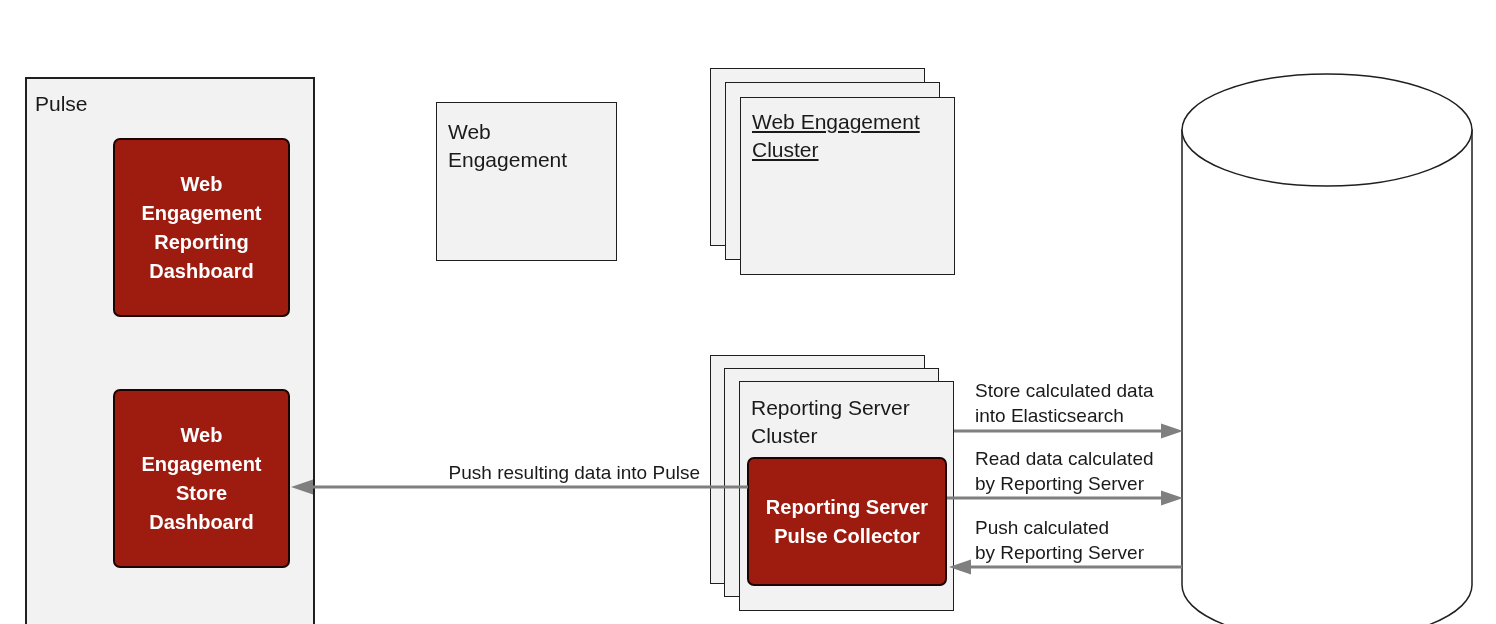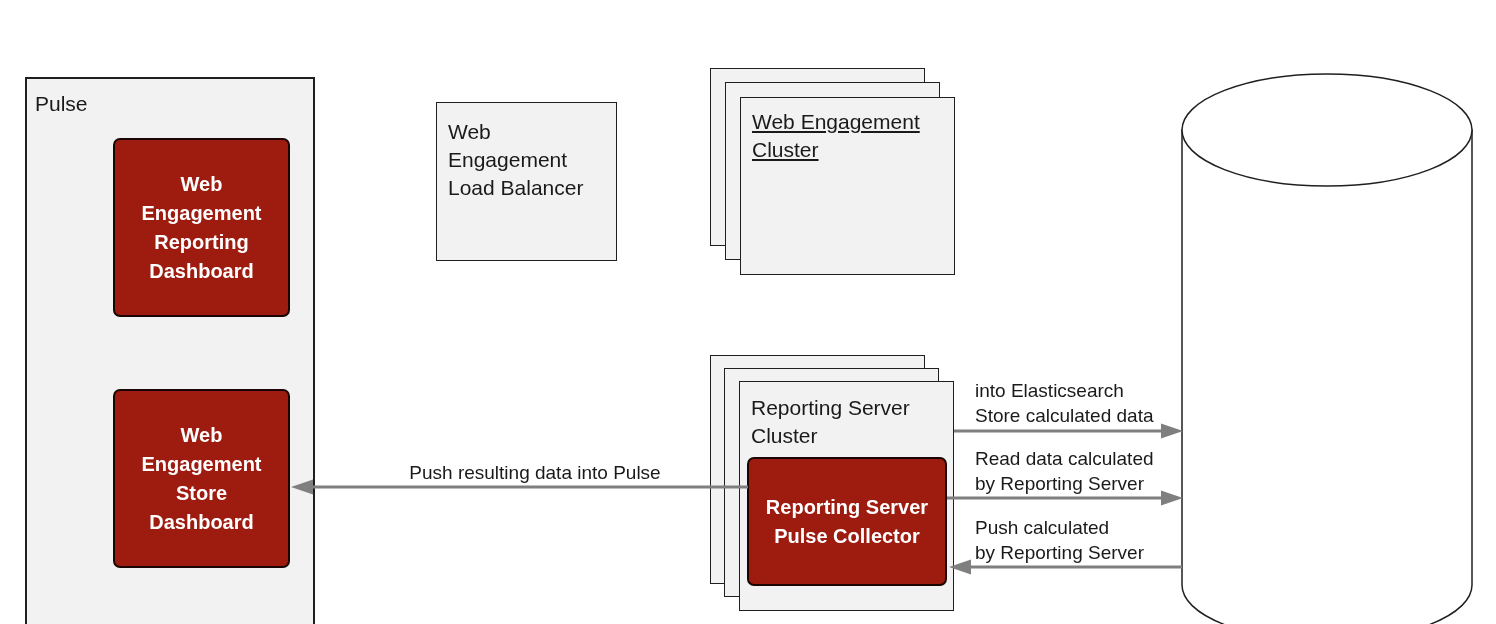--- a/index.html
+++ b/index.html
@@ -27,21 +27,21 @@
   }
   .redbox{
     position:absolute;background:var(--accent-red);
     border:2px solid #1a0502;border-radius:7px;box-sizing:border-box;
     display:flex;align-items:center;justify-content:center;
     color:#ffffff;font-weight:bold;font-size:20px;line-height:29px;text-align:center;
   }
   .arrow-label{
     position:absolute;font-size:19px;line-height:25px;color:var(--text);
   }
-  .arrow-label.center{text-align:center;}
+  .arrow-label.center{text-align:right;}
   svg{position:absolute;display:block;}
   #arrow-layer{left:0;top:0;z-index:5;pointer-events:none;}
   .arrow-line{stroke:var(--arrow-gray);stroke-width:3;}
   .arrow-head{fill:var(--arrow-gray);}
   .cyl-stroke{stroke:var(--box-border);stroke-width:1.5;fill:var(--white-fill);}
 </style>
 </head>
 <body>
 
 <div id="canvas">
@@ -64,21 +64,20 @@
         <div>Engagement</div>
         <div>Store</div>
         <div>Dashboard</div>
       </div>
   </div>
 
   <div class="gbox" style="left:436px;top:58px;width:181px;height:159px;"></div>
   <div class="node-text" style="left:448px;top:74px;">
       <div>Web</div>
       <div>Engagement</div>
-      <div>Load Balancer</div>
     </div>
 
   <div class="gbox" style="left:710px;top:24px;width:215px;height:178px;"></div>
   <div class="gbox" style="left:725px;top:38px;width:215px;height:178px;"></div>
   <div class="gbox" style="left:740px;top:53px;width:215px;height:178px;"></div>
   <div class="node-text" style="left:752px;top:64px;text-decoration:underline;">
       <div>Web Engagement</div>
       <div>Cluster</div>
     </div>
 
@@ -97,22 +96,22 @@
       </div>
   </div>
 
   <svg style="left:1174px;top:22px;" width="310" height="584" viewBox="0 0 310 584">
     <path class="cyl-stroke" d="M 8 64 L 8 519 A 145 56 0 0 0 298 519 L 298 64 Z"></path>
     <ellipse class="cyl-stroke" cx="153" cy="64" rx="145" ry="56"></ellipse>
   </svg>
 
   <div class="arrow-label center" style="left:370px;top:416px;width:330px;">Push resulting data into Pulse</div>
   <div class="arrow-label" style="left:975px;top:334px;">
+      <div>Store calculated data</div>
       <div>into Elasticsearch</div>
-      <div>Store calculated data</div>
     </div>
   <div class="arrow-label" style="left:975px;top:402px;">
       <div>Read data calculated</div>
       <div>by Reporting Server</div>
     </div>
   <div class="arrow-label" style="left:975px;top:471px;">
       <div>Push calculated</div>
       <div>by Reporting Server</div>
     </div>
 

